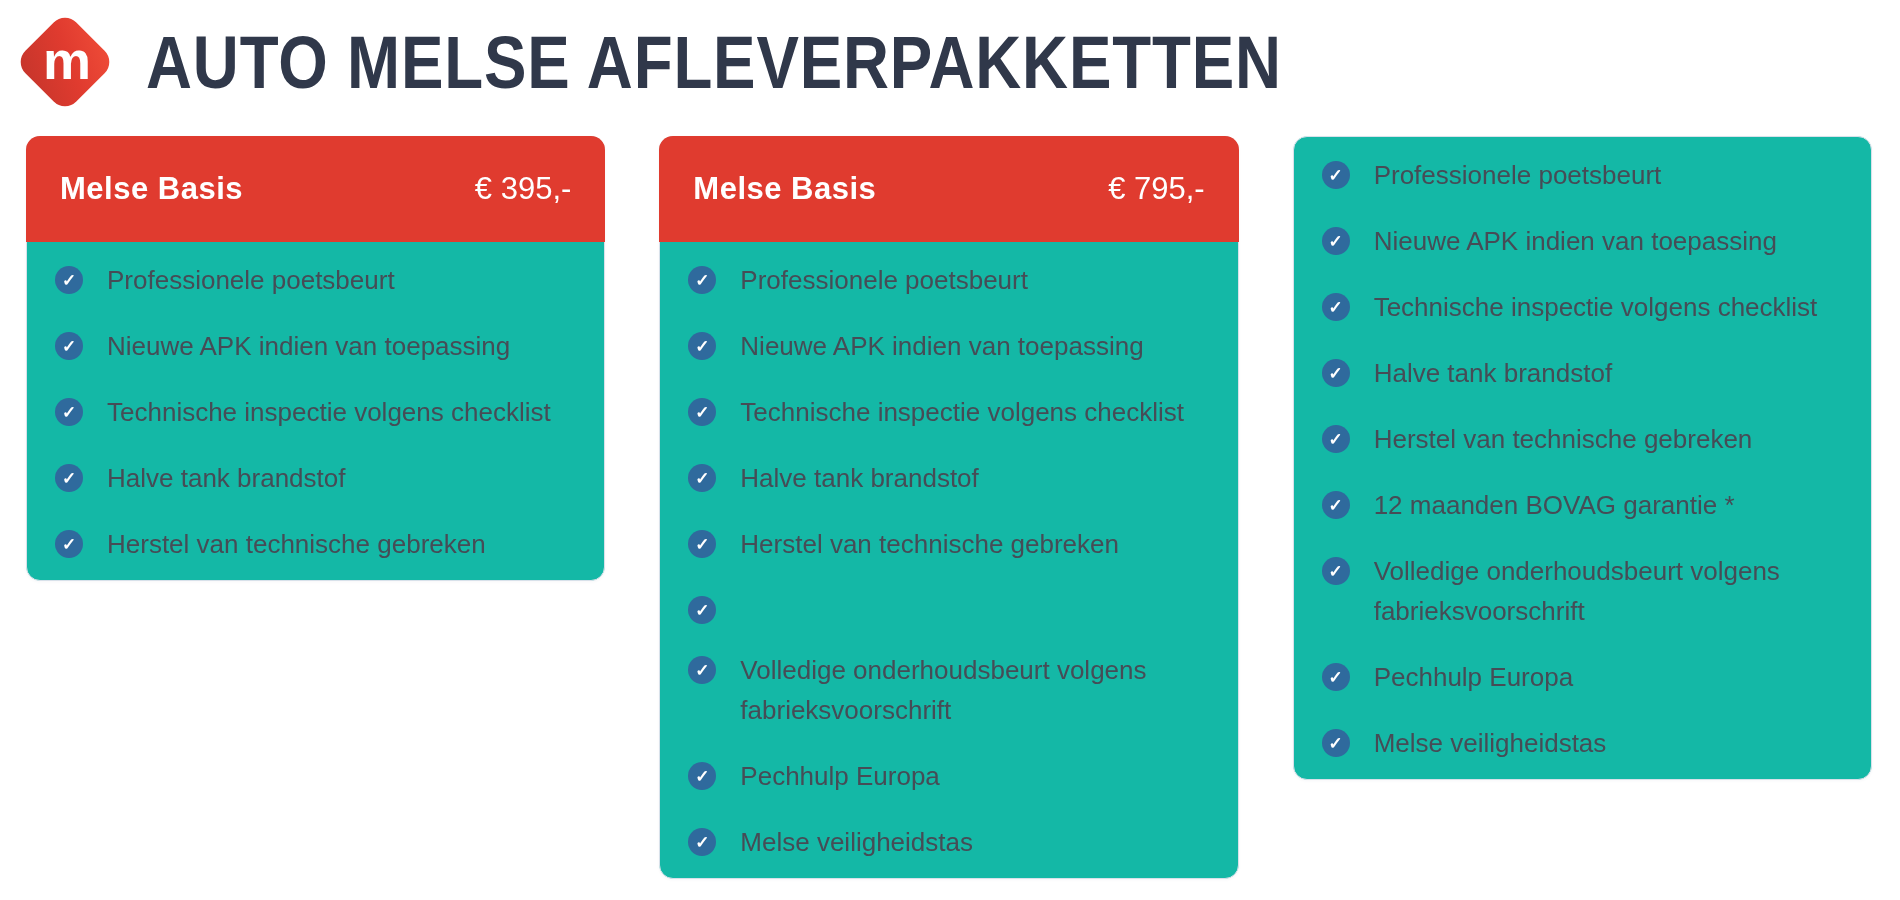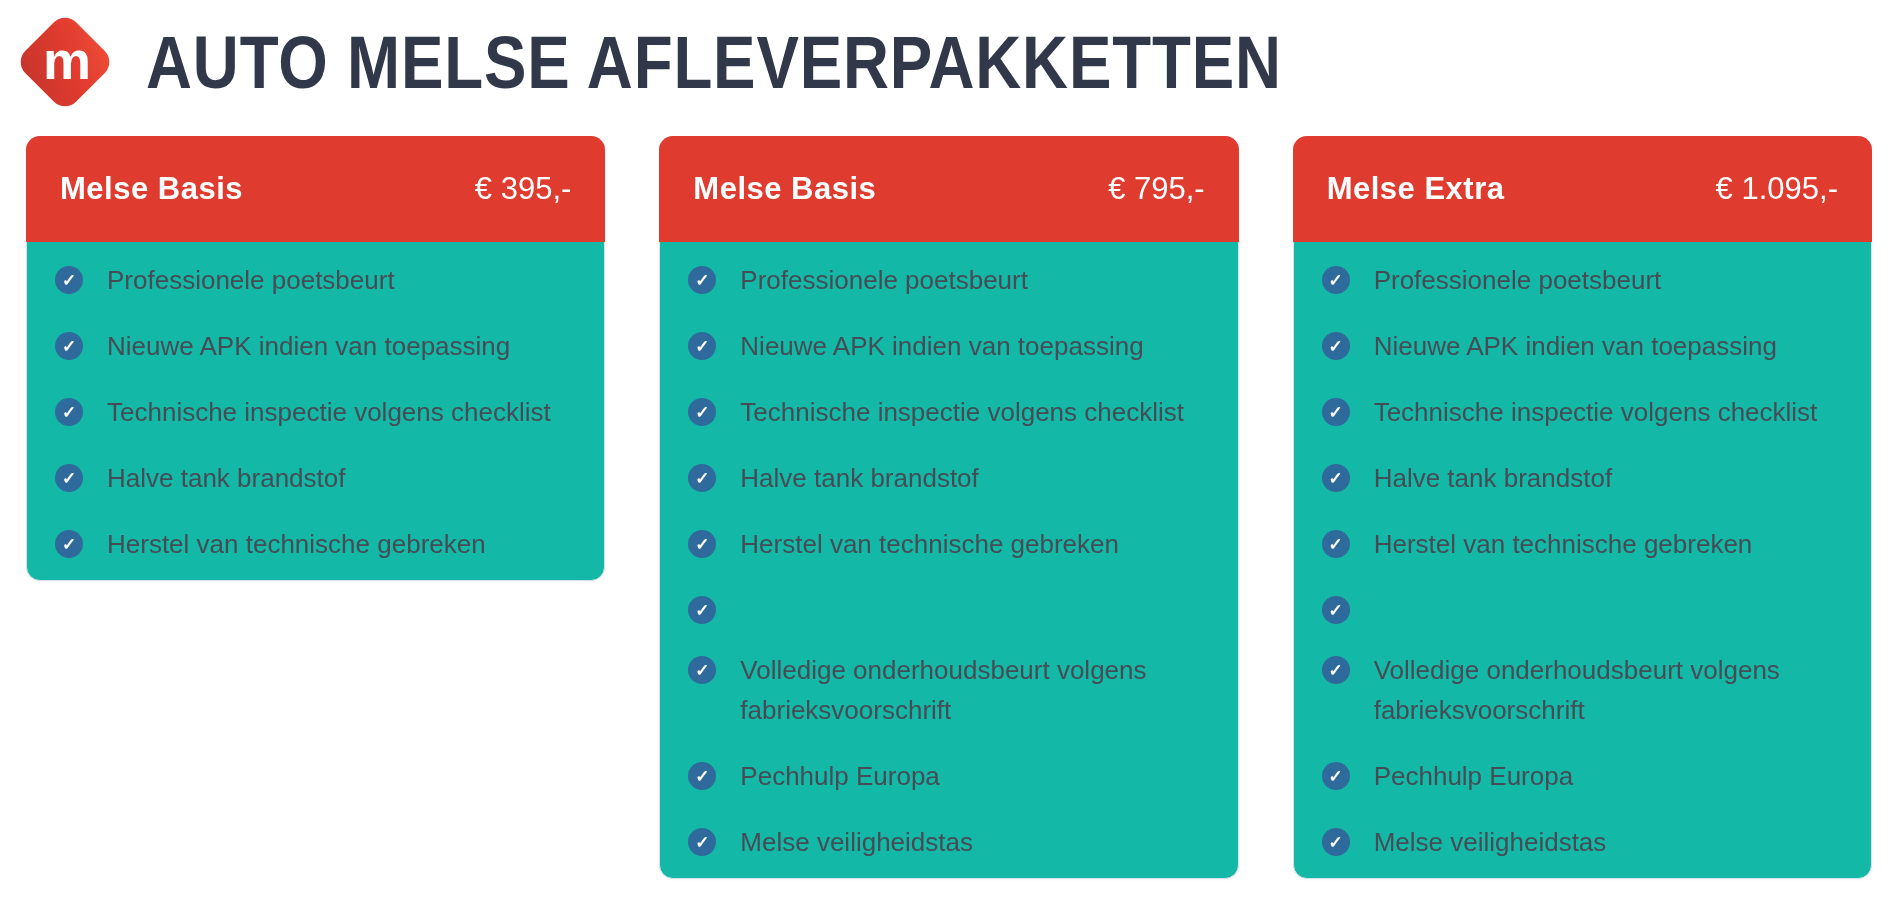--- a/index.html
+++ b/index.html
@@ -164,24 +164,20 @@
   </li>
 
   <li class="feature">
     <span class="check">✓</span>
     <span class="feature-text">Melse veiligheidstas</span>
   </li>
 </ul>
   </section>
 
   <section class="card">
-    <div class="card-header">
-      <span class="card-name">Melse Extra</span>
-      <span class="card-price">€ 1.095,-</span>
-    </div>
     <ul class="features">
   <li class="feature">
     <span class="check">✓</span>
     <span class="feature-text">Professionele poetsbeurt</span>
   </li>
 
   <li class="feature">
     <span class="check">✓</span>
     <span class="feature-text">Nieuwe APK indien van toepassing</span>
   </li>
@@ -196,20 +192,21 @@
     <span class="feature-text">Halve tank brandstof</span>
   </li>
 
   <li class="feature">
     <span class="check">✓</span>
     <span class="feature-text">Herstel van technische gebreken</span>
   </li>
 
   <li class="feature">
     <span class="check">✓</span>
+    <span class="feature-text">12 maanden BOVAG garantie *</span>
   </li>
 
   <li class="feature">
     <span class="check">✓</span>
     <span class="feature-text">Volledige onderhoudsbeurt volgens fabrieksvoorschrift</span>
   </li>
 
   <li class="feature">
     <span class="check">✓</span>
     <span class="feature-text">Pechhulp Europa</span>

